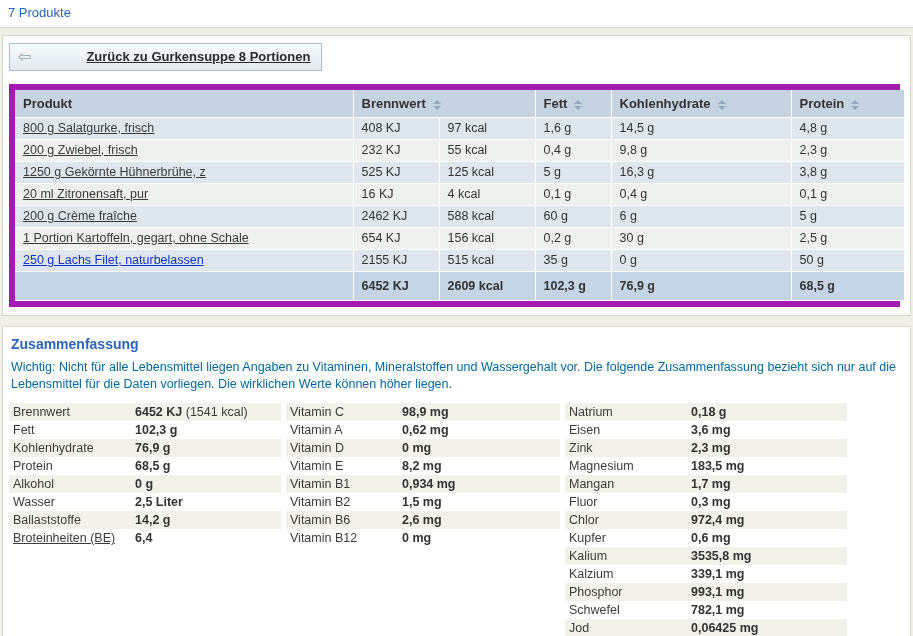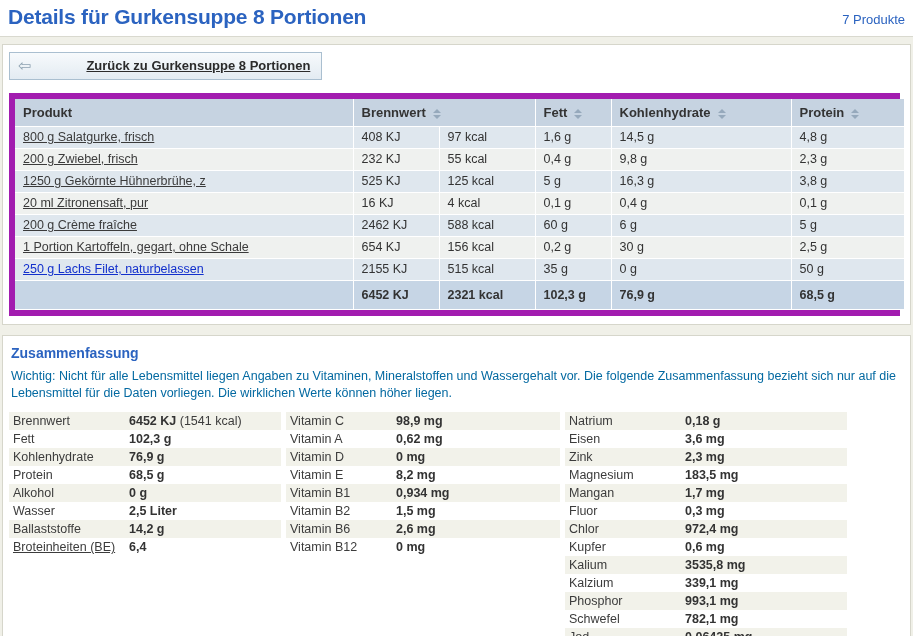--- a/index.html
+++ b/index.html
@@ -91,29 +91,28 @@
   .scol-1 { width: 272px; }
   .scol-2 { width: 274px; }
   .scol-3 { width: 282px; }
   .srow { display: flex; padding: 2px 4px; font-size: 12.5px; line-height: 14px; }
   .scol .srow:nth-of-type(odd) { background: #f2f2ea; }
   .slabel { color: #3c3c3c; flex: 0 0 auto; }
   .scol-1 .slabel { width: 116px; }
   .scol-2 .slabel { width: 106px; }
   .scol-3 .slabel { width: 116px; }
   .slabel[data-u="1"] { text-decoration: underline; }
-  .sval { color: #333; }
+  .sval { color: #333; margin-left: 6px; }
   .sval .main { font-weight: bold; }
   .sval .extra { font-weight: normal; color: #3c3c3c; }
 </style>
 </head>
 <body>
 
 <div class="topbar">
-  <span class="page-title">Details für Gurkensuppe 8 Portionen</span>
   <span class="products-count">7 Produkte</span>
 </div>
 
 <div class="panel">
   <a class="back-btn">
     <span class="back-arrow">⇦</span>
     <span class="back-label">Zurück zu Gurkensuppe 8 Portionen</span>
   </a>
 
   <div class="table-wrap">
@@ -233,21 +232,21 @@
             <td>515 kcal</td>
             <td>35 g</td>
             <td>0 g</td>
             <td>50 g</td>
           </tr>
         </tbody>
       <tfoot>
         <tr>
           <td></td>
           <td>6452 KJ</td>
-          <td>2321 kcal</td>
+          <td>2609 kcal</td>
           <td>102,3 g</td>
           <td>76,9 g</td>
           <td>68,5 g</td>
         </tr>
       </tfoot>
     </table>
   </div>
 </div>
 
 <div class="panel" style="margin-top:10px;">

